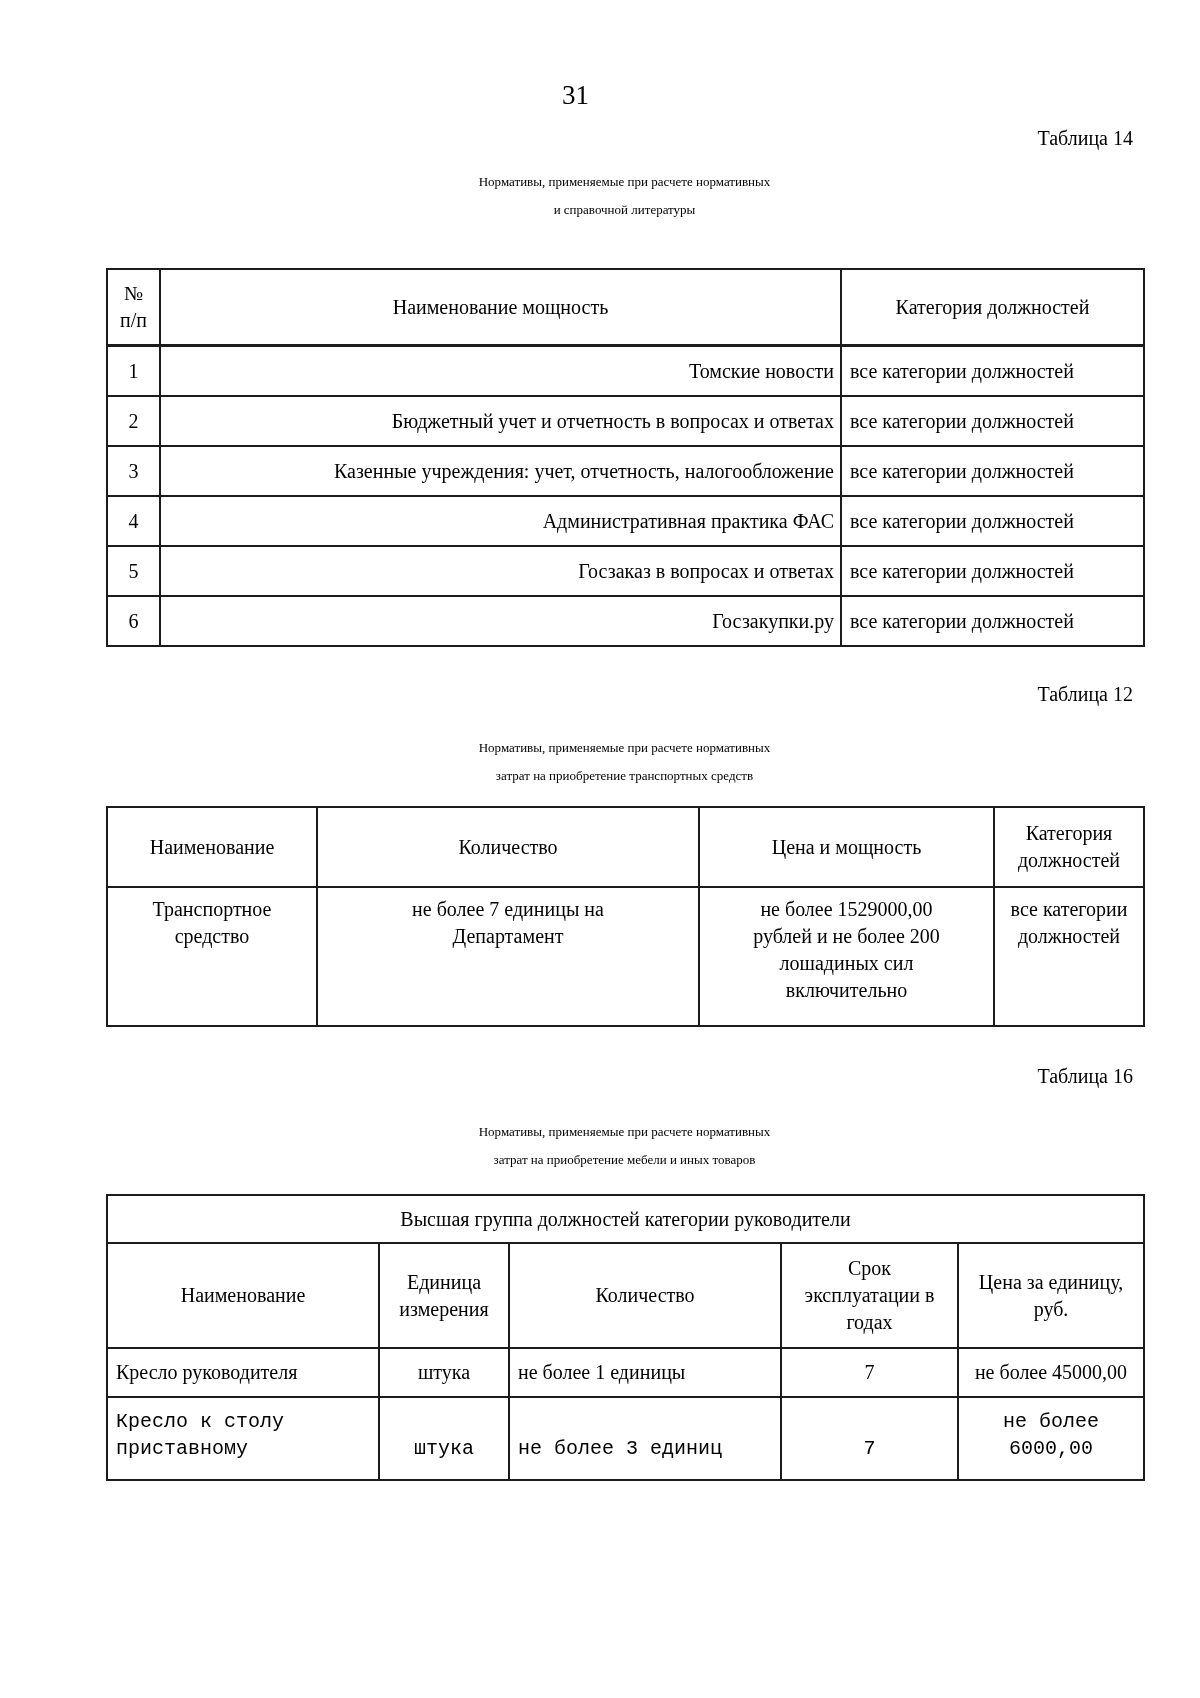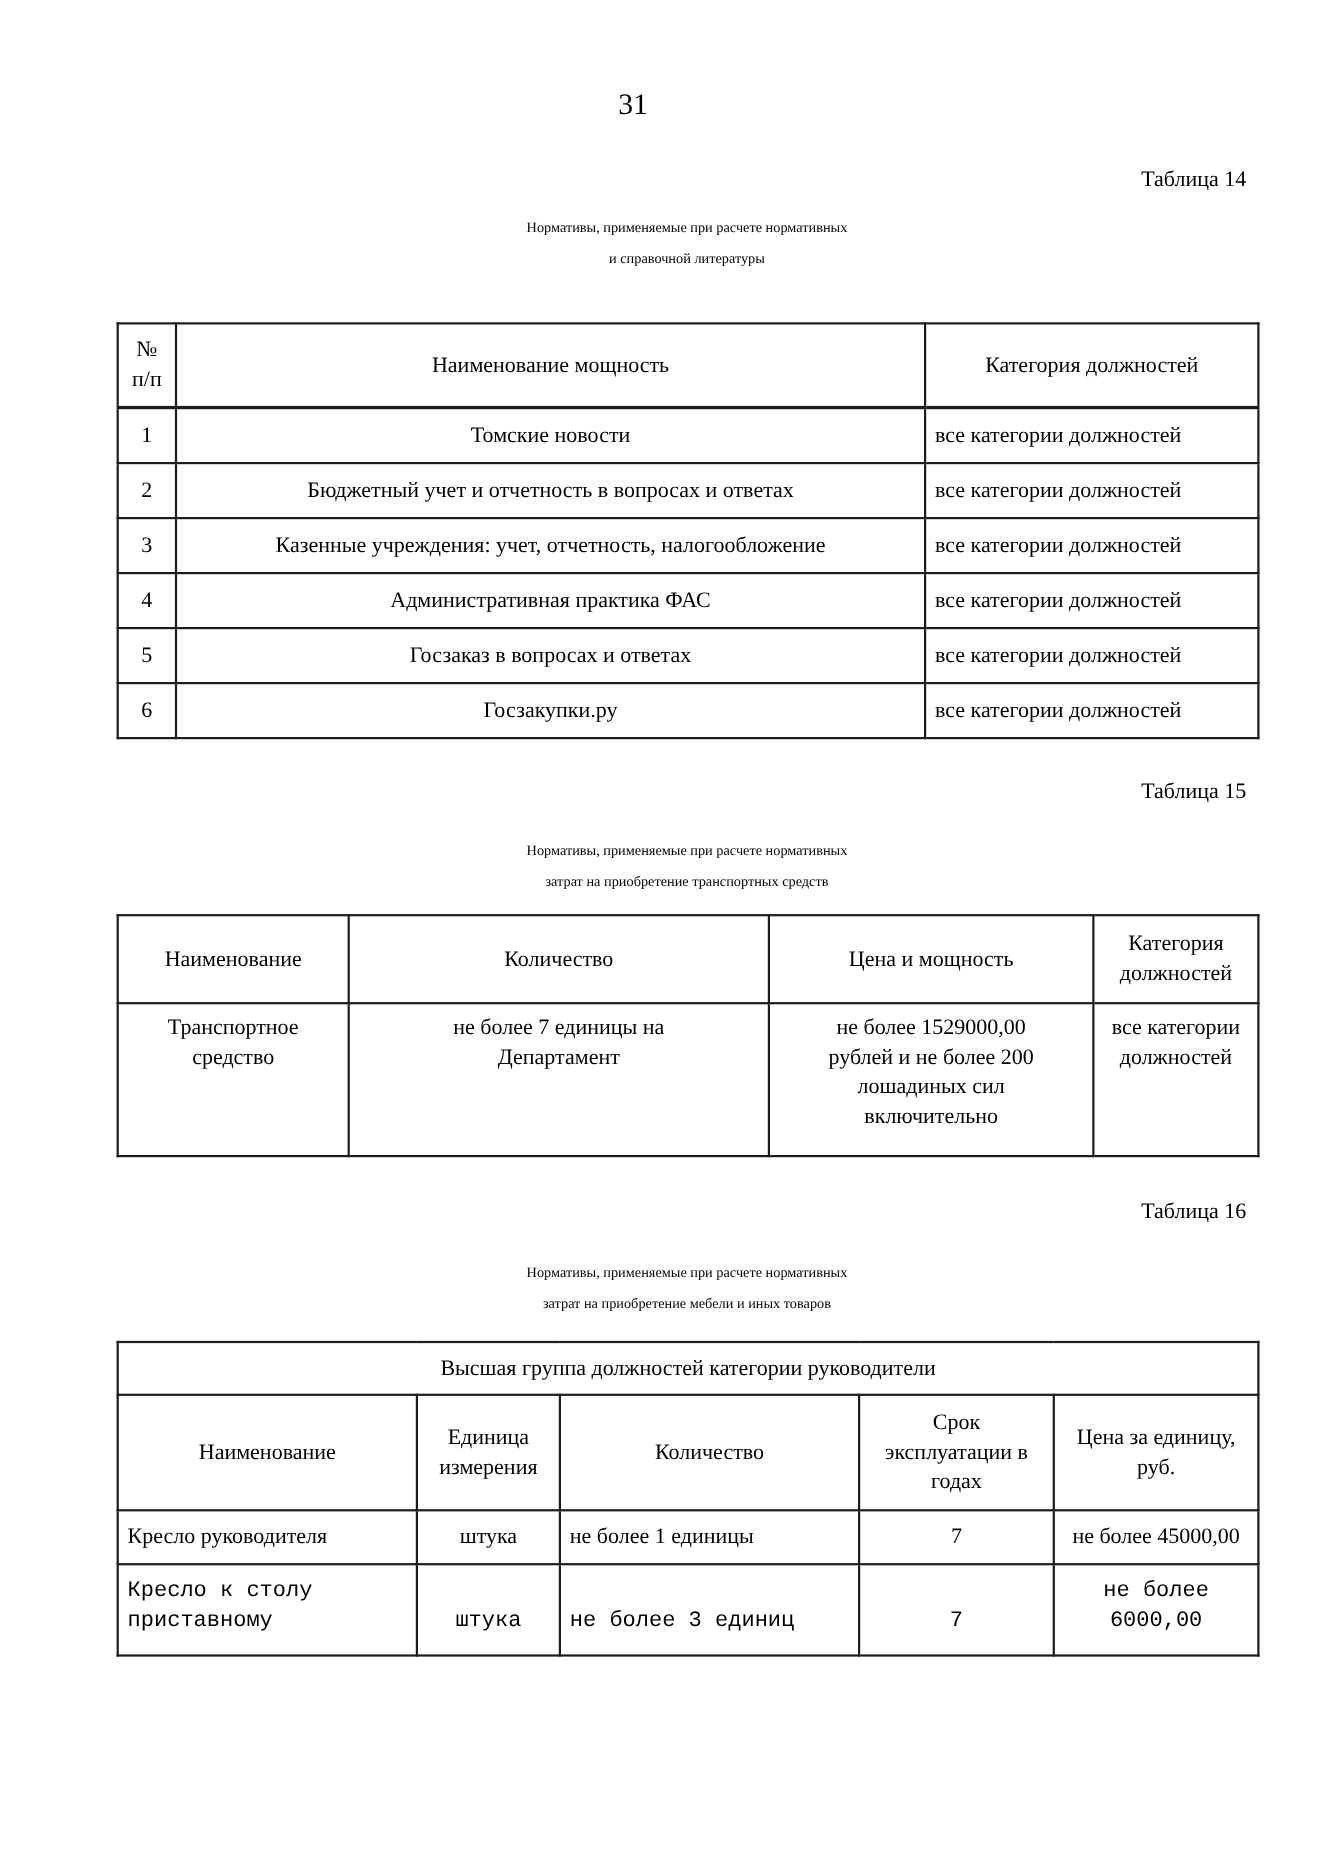--- a/index.html
+++ b/index.html
@@ -34,21 +34,21 @@
     line-height: 35px;
     text-indent: 62px;
     white-space: pre-line;
   }
   .tbl-label {
     font-size: 20px;
     line-height: 27px;
     text-align: right;
     padding-right: 10px;
   }
-  .tbl-label.l14 { margin-top: 44px; }
+  .tbl-label.l14 { margin-top: 19px; }
   .tbl-label.l15 { margin-top: 34px; }
   .tbl-label.l16 { margin-top: 36px; }
   .tbl-title {
     font-size: 13px;
     line-height: 28px;
     text-align: center;
   }
   .tbl-title.t14 { margin-top: 16px; }
   .tbl-title.t15 { margin-top: 26px; }
   .tbl-title.t16 { margin-top: 28px; }
@@ -70,21 +70,21 @@
     text-align: center;
     vertical-align: middle;
   }
   .ml { white-space: pre-line; }
 
   
   .tab14 { margin-top: 44px; }
   .tab14 thead th { height: 70px; border-bottom-width: 3px; }
   .tab14 tbody td { height: 44px; vertical-align: middle; }
   .tab14 .c-num  { text-align: center; }
-  .tab14 .c-name { text-align: center; }
+  .tab14 .c-name { text-align: right; }
   .tab14 .c-cat  { text-align: left; padding-left: 8px; }
 
   
   .tab15 { margin-top: 16px; }
   .tab15 thead th { height: 74px; }
   .tab15 tbody td {
     height: 127px;
     vertical-align: top;
     text-align: center;
     padding-top: 8px;
@@ -158,21 +158,21 @@
         <td class="c-cat">все категории должностей</td>
       </tr>
       <tr>
         <td class="c-num">6</td>
         <td class="c-name">Госзакупки.ру</td>
         <td class="c-cat">все категории должностей</td>
       </tr>
     </tbody>
   </table>
 
-  <div class="tbl-label l15">Таблица 15</div>
+  <div class="tbl-label l15">Таблица 12</div>
 
   <div class="tbl-title t15">
     <div>Нормативы, применяемые при расчете нормативных</div>
     <div>затрат на приобретение транспортных средств</div>
   </div>
 
   <table class="tab15">
     <colgroup>
         <col style="width:210px">
         <col style="width:382px">

